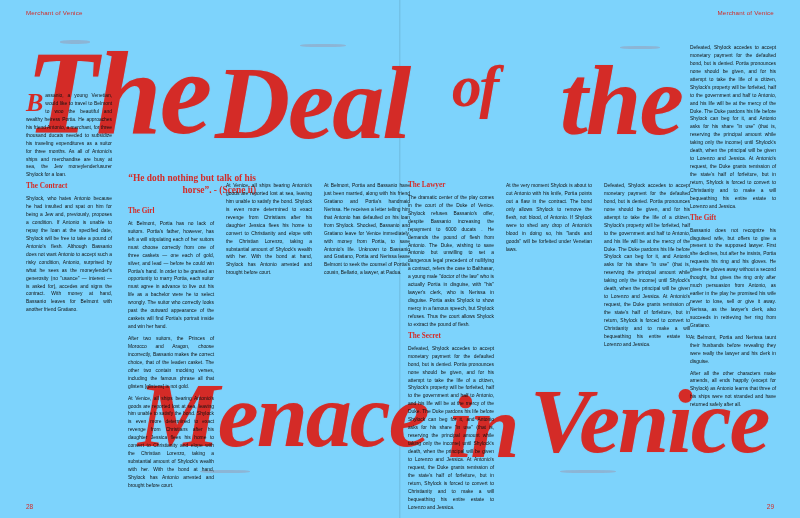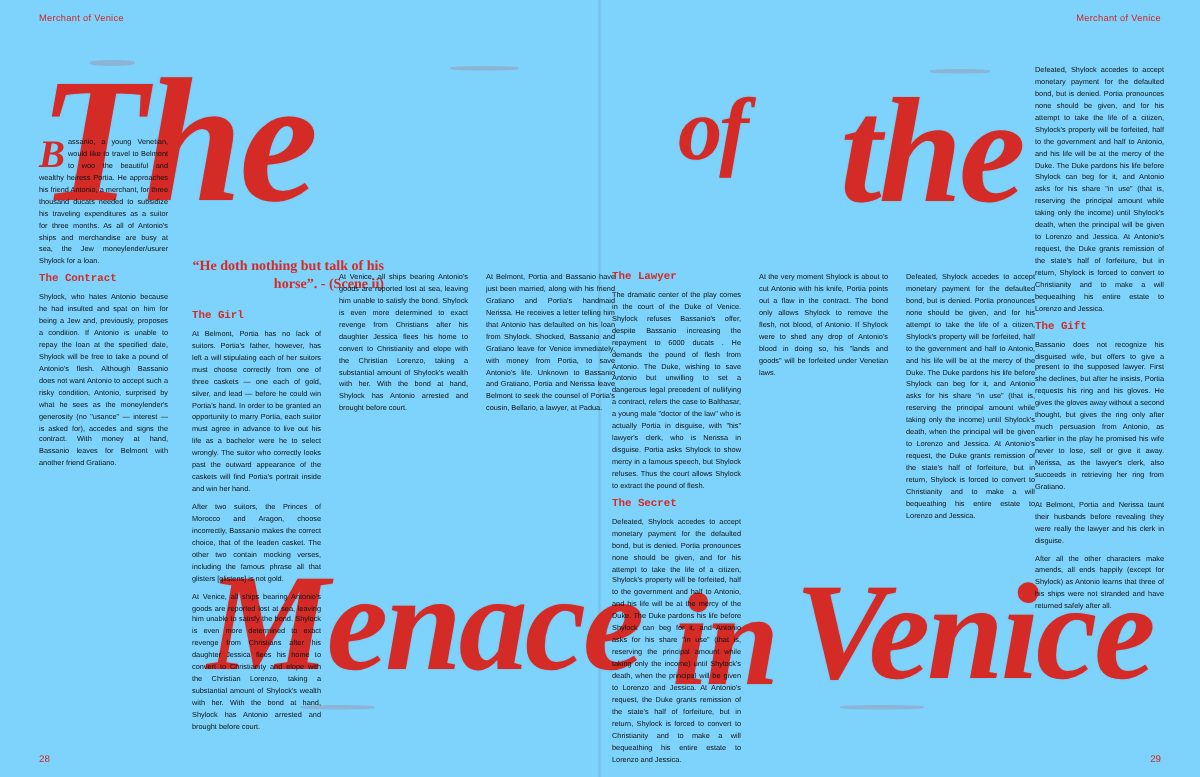--- a/index.html
+++ b/index.html
@@ -83,21 +83,21 @@
     line-height: 1.62;
     color: #111111;
     text-align: justify;
   }
   .col p { margin: 0 0 4px 0; }
   .subhead {
     color: #d42b27;
     font-weight: bold;
     font-size: 7.2px;
     margin: 0 0 2px 0;
-    font-family: Liberation Mono, monospace;
+    font-family: Liberation Serif, serif;
     line-height: 1.1;
   }
   .dropcap-para { position: relative; }
   .dropcap {
     float: left;
     font-family: "Liberation Serif", serif;
     font-weight: bold;
     font-style: italic;
     color: #d42b27;
     font-size: 26px;
@@ -145,20 +145,21 @@
 
   <div class="gutter"></div>
 
   <div class="running-head rh-left">Merchant of Venice</div>
   <div class="running-head rh-right">Merchant of Venice</div>
 
   <div class="folio folio-left">28</div>
   <div class="folio folio-right">29</div>
 
   <div class="headline-word" id="hw-the">The</div>
+  <div class="headline-word" id="hw-deal">Deal</div>
   <div class="headline-word" id="hw-of">of</div>
   <div class="headline-word" id="hw-the2">the</div>
   <div class="headline-word" id="hw-menace">Menace</div>
   <div class="headline-word" id="hw-in">in</div>
   <div class="headline-word" id="hw-venice">Venice</div>
 
   <div class="speck" style="left:60px;  top:40px;  width:30px; height:4px;"></div>
   <div class="speck" style="left:300px; top:44px;  width:46px; height:3px;"></div>
   <div class="speck" style="left:620px; top:46px;  width:40px; height:3px;"></div>
   <div class="speck" style="left:200px; top:470px; width:50px; height:3px;"></div>

